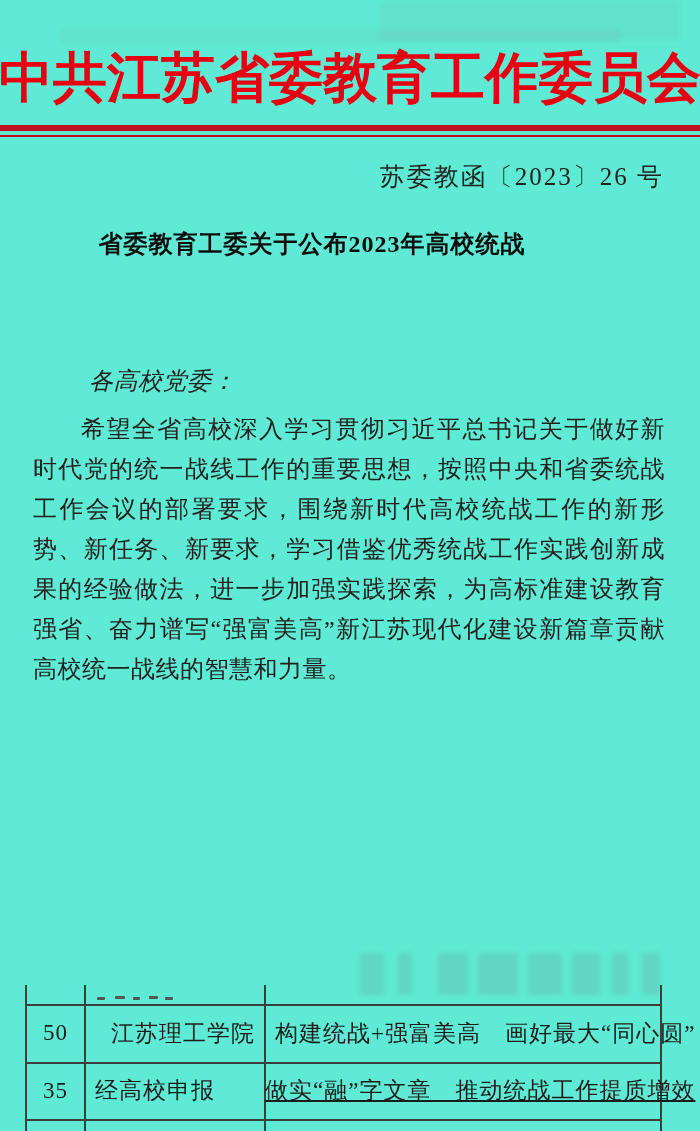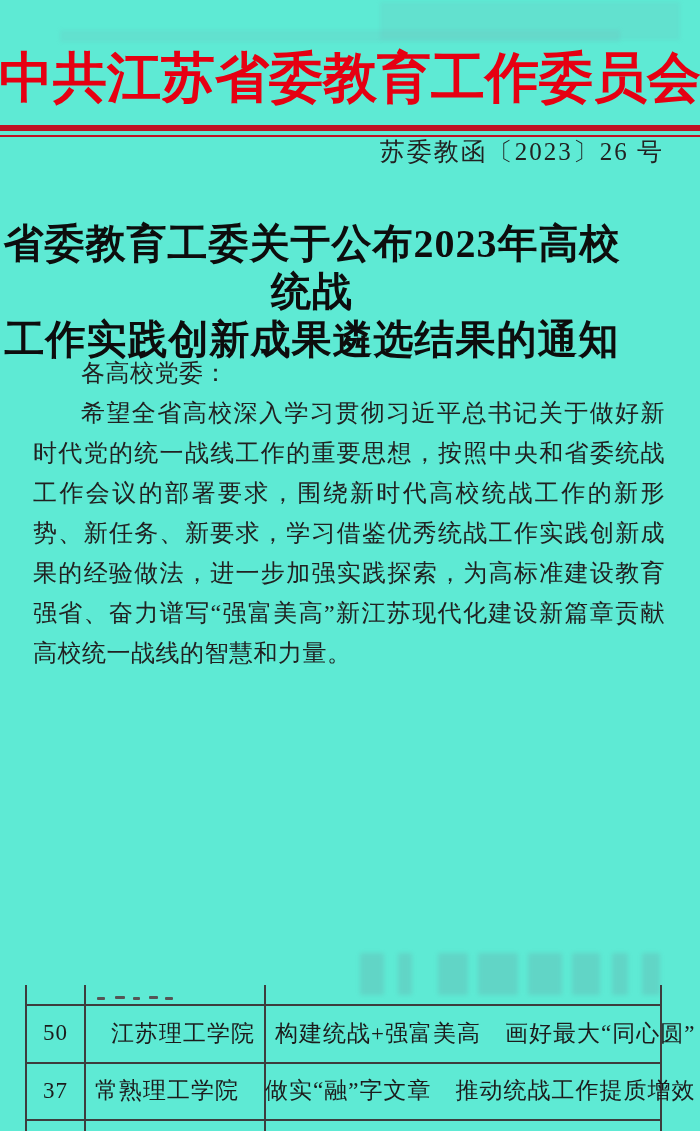--- a/index.html
+++ b/index.html
@@ -22,36 +22,36 @@
     color:#e60012;
     font-weight:bold;
     font-size:54px;
     letter-spacing:0px;
     white-space:nowrap;
   }
   .rule-thick{position:absolute;top:125px;left:0;width:700px;height:6px;background:#bf1022;}
   .rule-thin{position:absolute;top:135px;left:0;width:700px;height:2px;background:#bf1022;}
 
   .doc-number{
-    position:absolute;top:135px;right:36px;
+    position:absolute;top:160px;right:36px;
     font-size:25px;letter-spacing:2px;color:#222;
     white-space:nowrap;
   }
 
   .doc-title{
     position:absolute;top:220px;left:0;width:624px;
-    text-align:center;font-weight:bold;font-size:40px;line-height:48px;
+    text-align:center;font-weight:bold;font-size:24px;line-height:48px;
     color:#0d0d0d;letter-spacing:1px;
   }
 
   .body-text{
     position:absolute;top:353px;left:33px;width:632px;
     font-size:24px;line-height:40px;letter-spacing:0.5px;color:#212121;
   }
-  .body-text .salutation{margin:0;}
+  .body-text .salutation{margin:8px;font-style:italic;}
   .body-text p{margin:0;text-indent:2em;text-align:justify;}
 
   
   .result-table{position:absolute;left:25px;top:985px;width:555px;height:146px;}
   .tline{position:absolute;background:#3d3d3d;}
   .tline.h{left:0;width:637px;height:2px;}
   .tline.v{top:0;width:2px;height:146px;}
   .cell{
     position:absolute;display:flex;align-items:center;
     font-size:23px;color:#1c1c1c;letter-spacing:1px;white-space:nowrap;
@@ -69,21 +69,20 @@
   <div class="smudge" style="left:380px;top:2px;width:300px;height:38px;"></div>
 
   <div class="letterhead">中共江苏省委教育工作委员会</div>
   <div class="rule-thick"></div>
   <div class="rule-thin"></div>
 
   <div class="doc-number">苏委教函〔2023〕26 号</div>
 
   <div class="doc-title">
     <div>省委教育工委关于公布2023年高校统战</div>
-    <div>工作实践创新成果遴选结果的通知</div>
   </div>
 
   <div class="body-text">
     <p class="salutation">各高校党委：</p>
     <p>希望全省高校深入学习贯彻习近平总书记关于做好新时代党的统一战线工作的重要思想，按照中央和省委统战工作会议的部署要求，围绕新时代高校统战工作的新形势、新任务、新要求，学习借鉴优秀统战工作实践创新成果的经验做法，进一步加强实践探索，为高标准建设教育强省、奋力谱写“强富美高”新江苏现代化建设新篇章贡献高校统一战线的智慧和力量。</p>
   </div>
 
   <div class="smudge dark" style="left:360px;top:953px;width:24px;height:42px;"></div>
   <div class="smudge dark" style="left:398px;top:953px;width:14px;height:42px;"></div>
   <div class="smudge dark" style="left:438px;top:953px;width:30px;height:42px;"></div>
@@ -110,19 +109,19 @@
     <div class="frag" style="left:124px;top:11px;width:9px;"></div>
     <div class="frag" style="left:140px;top:12px;width:8px;"></div>
 
     <div>
       <div class="cell num" style="left:2px;top:19px;width:57px;height:58px;">50</div>
       <div class="cell" style="left:86px;top:19px;width:168px;height:58px;">江苏理工学院</div>
       <div class="cell" style="left:250px;top:19px;width:384px;height:58px;">构建统战+强富美高　画好最大“同心圆”</div>
     </div>
 
     <div>
-      <div class="cell num" style="left:2px;top:77px;width:57px;height:57px;">37</div>
-      <div class="cell" style="left:70px;top:77px;width:168px;height:57px;">常熟理工学院</div>
-      <div class="cell" style="left:240px;top:77px;width:384px;height:57px;">做实“融”字文章　推动统战工作提质增效</div>
+      <div class="cell num" style="left:2px;top:77px;width:57px;height:57px;">35</div>
+      <div class="cell" style="left:70px;top:77px;width:168px;height:57px;">经高校申报</div>
+      <div class="cell" style="left:240px;top:77px;width:384px;height:57px;text-decoration:underline;">做实“融”字文章　推动统战工作提质增效</div>
     </div>
   </div>
 
 </div>
 
 </body></html>

